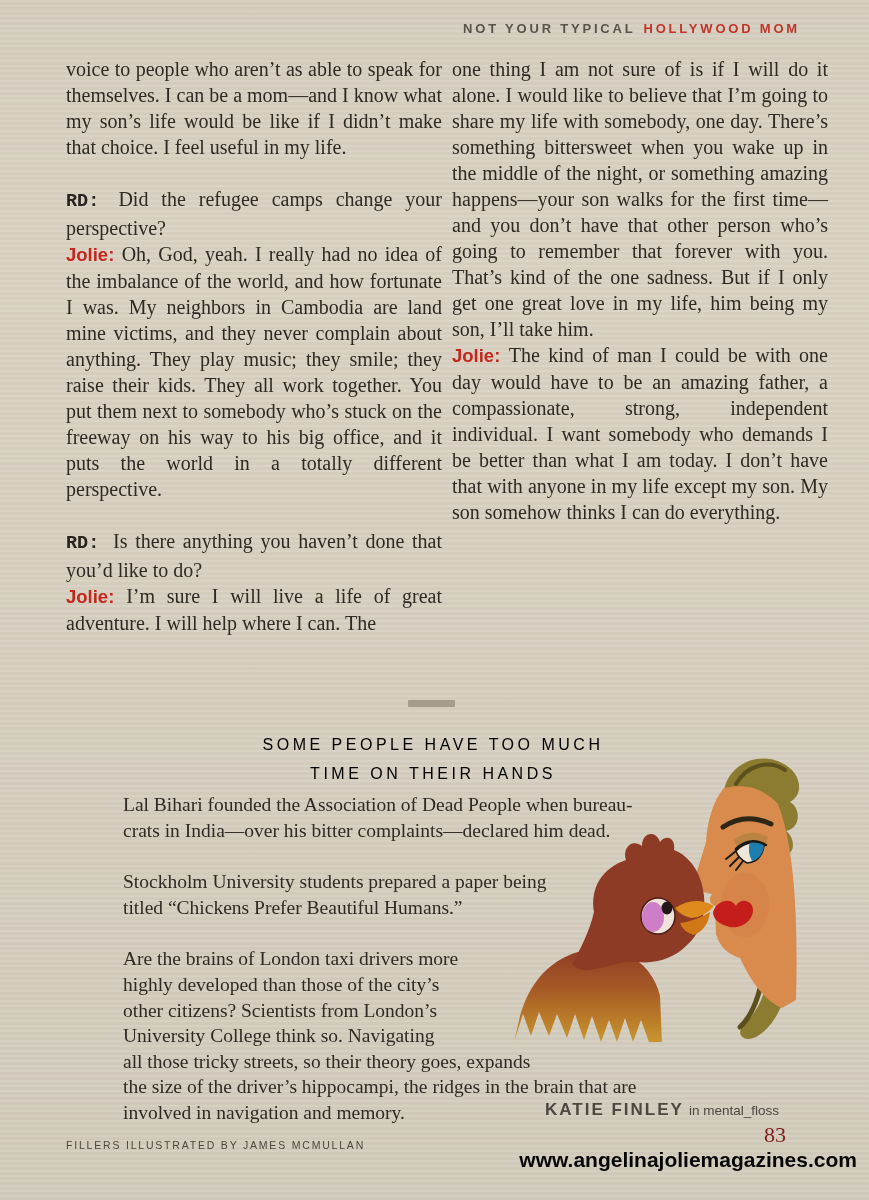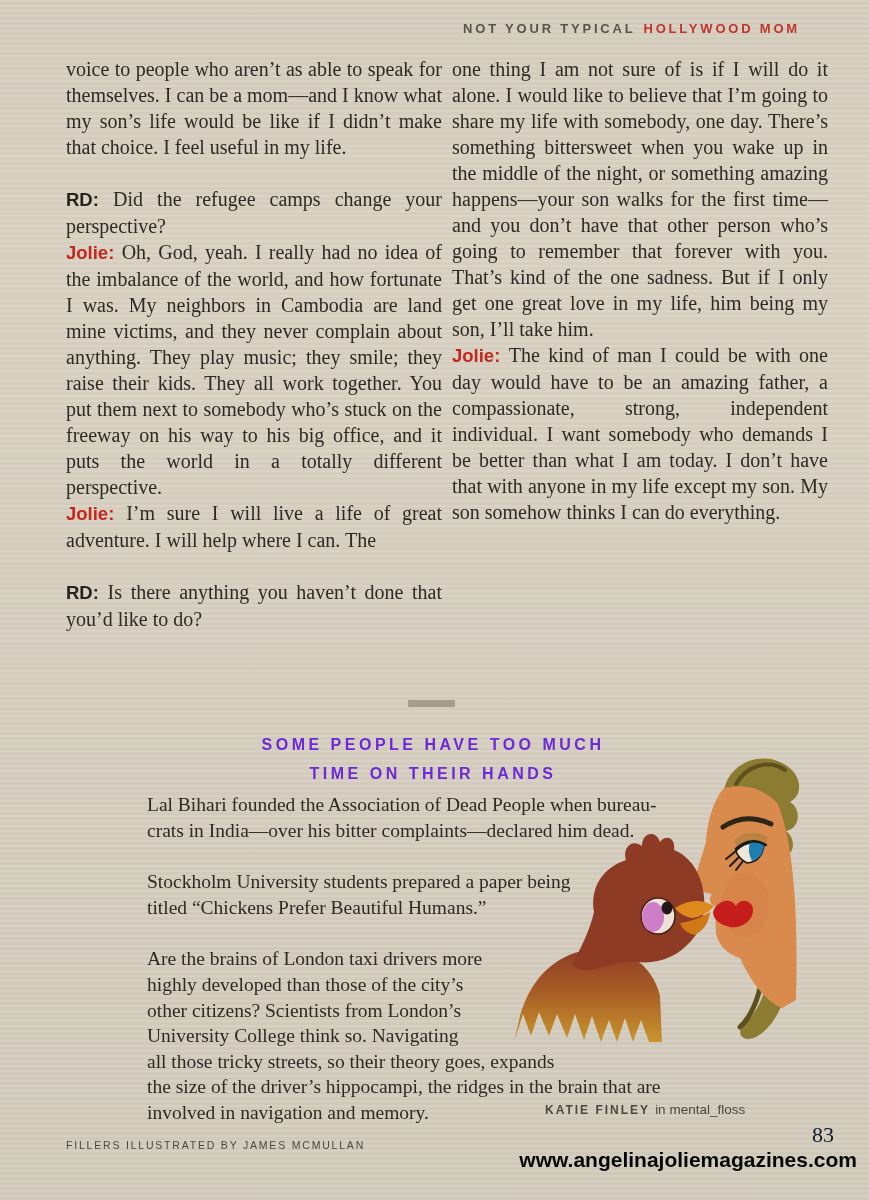--- a/index.html
+++ b/index.html
@@ -27,55 +27,55 @@
 
   .columns{
     position:absolute;left:66px;top:56px;width:762px;
     display:flex;gap:10px;
   }
   .col{width:376px;font-size:20px;line-height:26px;text-align:justify;}
   .para.gap{margin-top:26px;}
   .speaker{
     font-family:"Liberation Sans",sans-serif;font-weight:bold;font-size:18.5px;
   }
-  .speaker.dark{color:#27231d;}
+  .speaker.dark{color:#27231d;font-family:Liberation Mono, monospace;}
   .speaker.red{color:#c3271e;}
 
   .divider{
     position:absolute;left:408px;top:700px;width:47px;height:7px;
     background:#a49d8e;border-radius:1px;
   }
 
   .filler-heading{
     position:absolute;left:123px;top:730px;width:620px;text-align:center;
-    font-family:"Liberation Sans",sans-serif;font-weight:bold;
-    font-size:16px;letter-spacing:3.5px;line-height:29px;color:#6d28d9;
+    font-family:"Liberation Sans",sans-serif;font-weight:normal;
+    font-size:16px;letter-spacing:3.5px;line-height:29px;color:#000000;
   }
 
   .filler-body{
     position:absolute;left:123px;top:792px;width:650px;
     font-size:19.5px;line-height:25.6px;color:#2e2a23;
   }
-  .filler-para{margin-bottom:26px;margin-left:24px;}
+  .filler-para{margin-bottom:26px;}
 
   .byline{
     position:absolute;left:545px;top:1100px;
     font-family:"Liberation Sans",sans-serif;color:#4c473f;white-space:nowrap;
   }
-  .byline .name{font-size:12px;letter-spacing:2px;font-weight:bold;}
+  .byline .name{font-size:17px;letter-spacing:2px;font-weight:bold;}
   .byline .src{font-size:13.5px;margin-left:5px;}
 
   .footer-credit{
     position:absolute;left:66px;top:1139px;
     font-family:"Liberation Sans",sans-serif;
     font-size:10.5px;letter-spacing:1.8px;color:#4c473f;
   }
   .page-number{
-    position:absolute;left:812px;top:1122px;
-    font-size:22px;color:#0f172a;
+    position:absolute;left:764px;top:1122px;
+    font-size:22px;color:#7f1d1d;
   }
   .watermark{
     position:absolute;right:12px;top:1148px;
     font-family:"Liberation Sans",sans-serif;font-weight:bold;
     font-size:21px;color:#060606;
   }
   .illustration{position:absolute;left:498px;top:750px;width:365px;height:300px;}
 </style>
 </head>
 <body>
@@ -84,22 +84,22 @@
 
   <div class="header-strip">
     <span class="pre">NOT YOUR TYPICAL</span><span class="hl">HOLLYWOOD MOM</span>
   </div>
 
   <div class="columns">
     <div class="col" id="left-col">
         <div class="para">voice to people who aren’t as able to speak for themselves. I can be a mom—and I know what my son’s life would be like if I didn’t make that choice. I feel useful in my life.</div>
         <div class="para gap"><span class="speaker dark">RD: </span>Did the refugee camps change your perspective?</div>
         <div class="para"><span class="speaker red">Jolie: </span>Oh, God, yeah. I really had no idea of the imbalance of the world, and how fortunate I was. My neighbors in Cambodia are land mine victims, and they never complain about anything. They play music; they smile; they raise their kids. They all work together. You put them next to somebody who’s stuck on the freeway on his way to his big office, and it puts the world in a totally different perspective.</div>
+        <div class="para gap"><span class="speaker dark">RD: </span>Is there anything you haven’t done that you’d like to do?</div>
         <div class="para"><span class="speaker red">Jolie: </span>I’m sure I will live a life of great adventure. I will help where I can. The</div>
-        <div class="para gap"><span class="speaker dark">RD: </span>Is there anything you haven’t done that you’d like to do?</div>
       </div>
     <div class="col" id="right-col">
         <div class="para">one thing I am not sure of is if I will do it alone. I would like to believe that I’m going to share my life with somebody, one day. There’s something bittersweet when you wake up in the middle of the night, or something amazing happens—your son walks for the first time—and you don’t have that other person who’s going to remember that forever with you. That’s kind of the one sadness. But if I only get one great love in my life, him being my son, I’ll take him.</div>
         <div class="para"><span class="speaker red">Jolie: </span>The kind of man I could be with one day would have to be an amazing father, a compassionate, strong, independent individual. I want somebody who demands I be better than what I am today. I don’t have that with anyone in my life except my son. My son somehow thinks I can do everything.</div>
       </div>
   </div>
 
   <div class="divider"></div>
 
   <div class="filler-heading">

